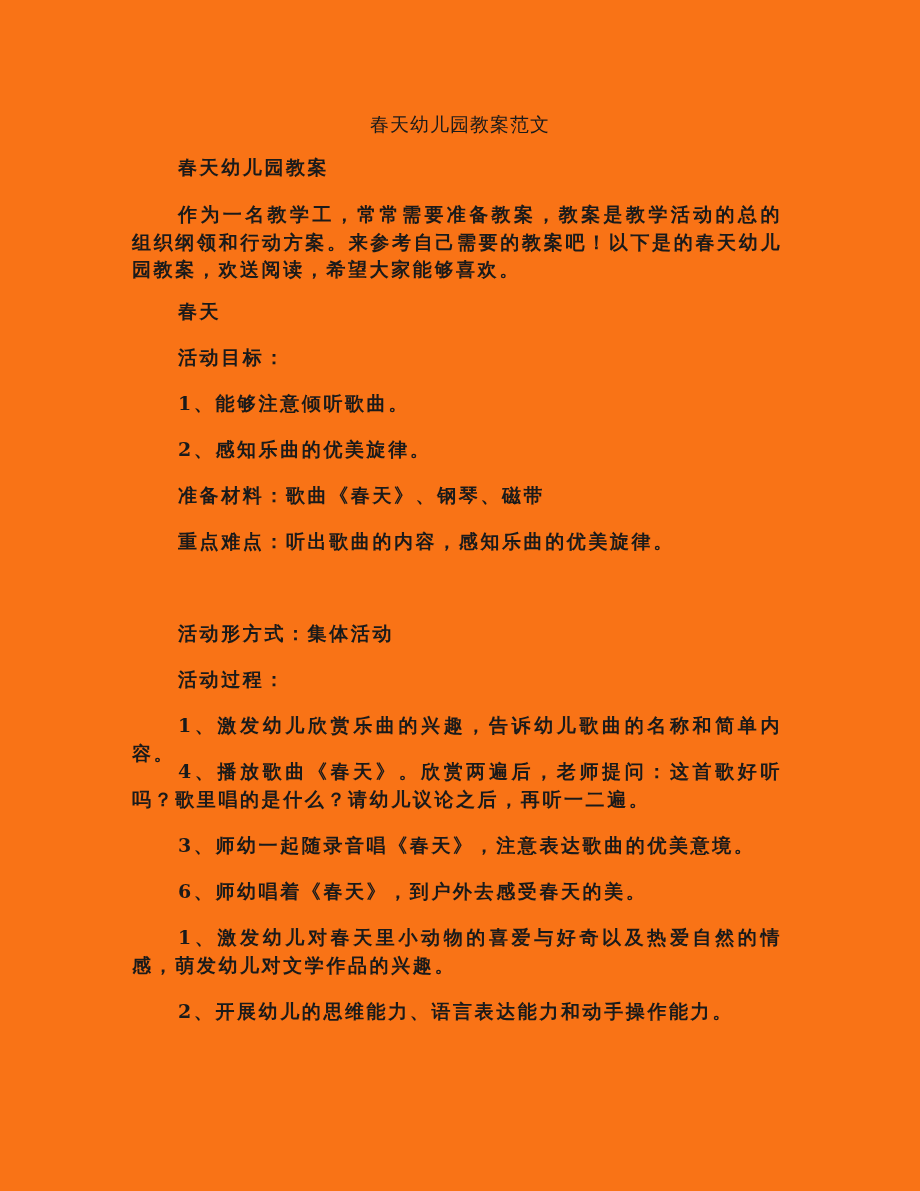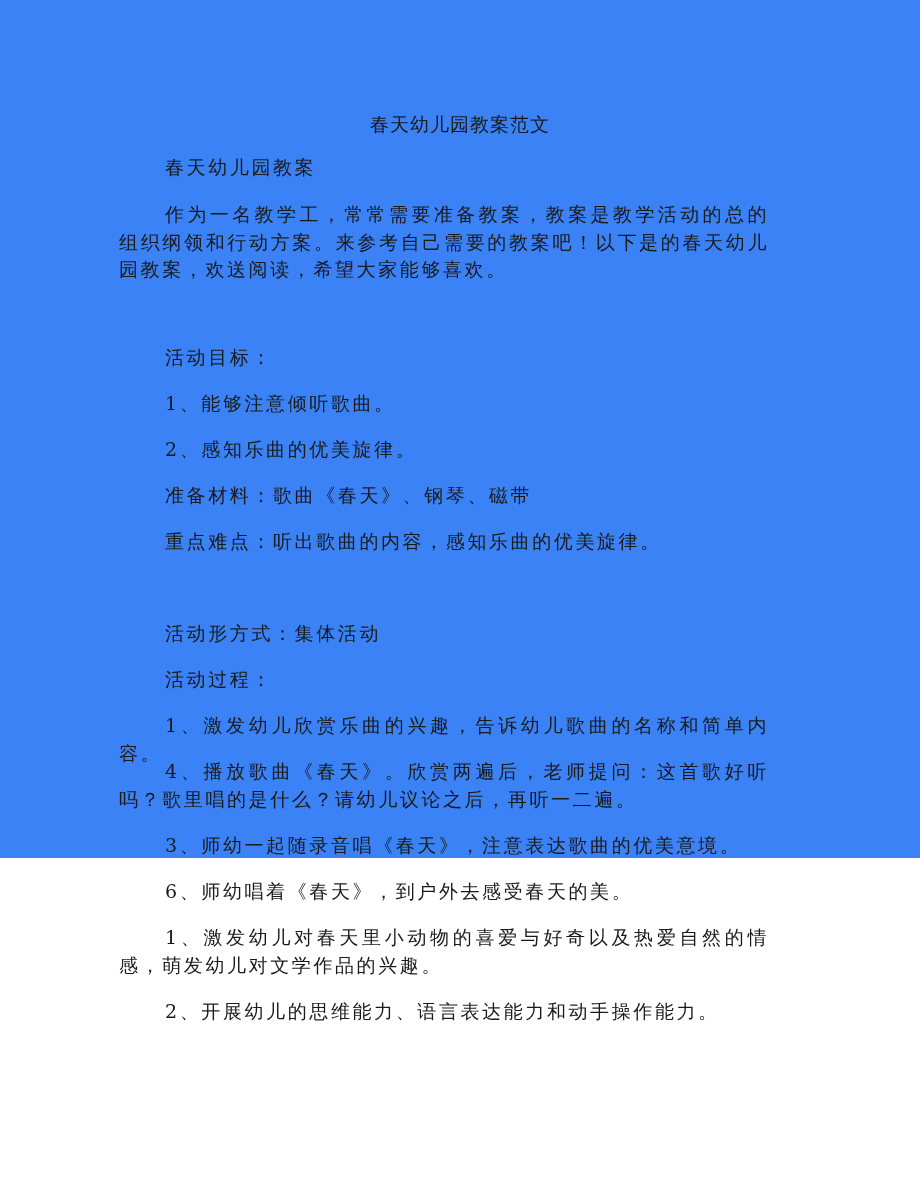--- a/index.html
+++ b/index.html
@@ -1,39 +1,40 @@
 <!DOCTYPE html>
 <html><head>
 <meta charset="utf-8">
 <style>
   html, body { margin: 0; padding: 0; background: #ffffff; }
   body { width: 920px; height: 1191px; position: relative; overflow: hidden; }
   .page {
-    position: absolute; left: 0; top: 0; width: 920px; height: 858px; background: #3b82f6;
+    position: absolute; left: 0; top: 0; width: 920px; height: 1191px; background: #f97316;
     font-family: "DejaVu Serif", "Liberation Serif", serif;
     color: #1a1a1a;
   }
   .title {
     position: absolute; top: 110px; left: 0; width: 920px; text-align: center;
     font-size: 19px; letter-spacing: 1px; line-height: 28px;
   }
   .para {
-    position: absolute; left: 119px; width: 650px;
+    position: absolute; left: 132px; width: 650px;
     font-size: 19px; line-height: 27.5px; letter-spacing: 2.6px;
-    text-indent: 46px; text-align: justify;
+    text-indent: 46px; text-align: justify; font-weight: bold;
   }
 </style>
 </head>
 <body>
 
 <div class="page">
   <div class="title">春天幼儿园教案范文</div>
 
   <div class="para" style="top:154px">春天幼儿园教案</div>
   <div class="para" style="top:201px">作为一名教学工，常常需要准备教案，教案是教学活动的总的组织纲领和行动方案。来参考自己需要的教案吧！以下是的春天幼儿园教案，欢送阅读，希望大家能够喜欢。</div>
+  <div class="para" style="top:298px">春天</div>
   <div class="para" style="top:344px">活动目标：</div>
   <div class="para" style="top:390px">1、能够注意倾听歌曲。</div>
   <div class="para" style="top:436px">2、感知乐曲的优美旋律。</div>
   <div class="para" style="top:482px">准备材料：歌曲《春天》、钢琴、磁带</div>
   <div class="para" style="top:528px">重点难点：听出歌曲的内容，感知乐曲的优美旋律。</div>
   <div class="para" style="top:620px">活动形方式：集体活动</div>
   <div class="para" style="top:666px">活动过程：</div>
   <div class="para" style="top:712px">1、激发幼儿欣赏乐曲的兴趣，告诉幼儿歌曲的名称和简单内容。</div>
   <div class="para" style="top:758px">4、播放歌曲《春天》。欣赏两遍后，老师提问：这首歌好听吗？歌里唱的是什么？请幼儿议论之后，再听一二遍。</div>
   <div class="para" style="top:832px">3、师幼一起随录音唱《春天》，注意表达歌曲的优美意境。</div>

